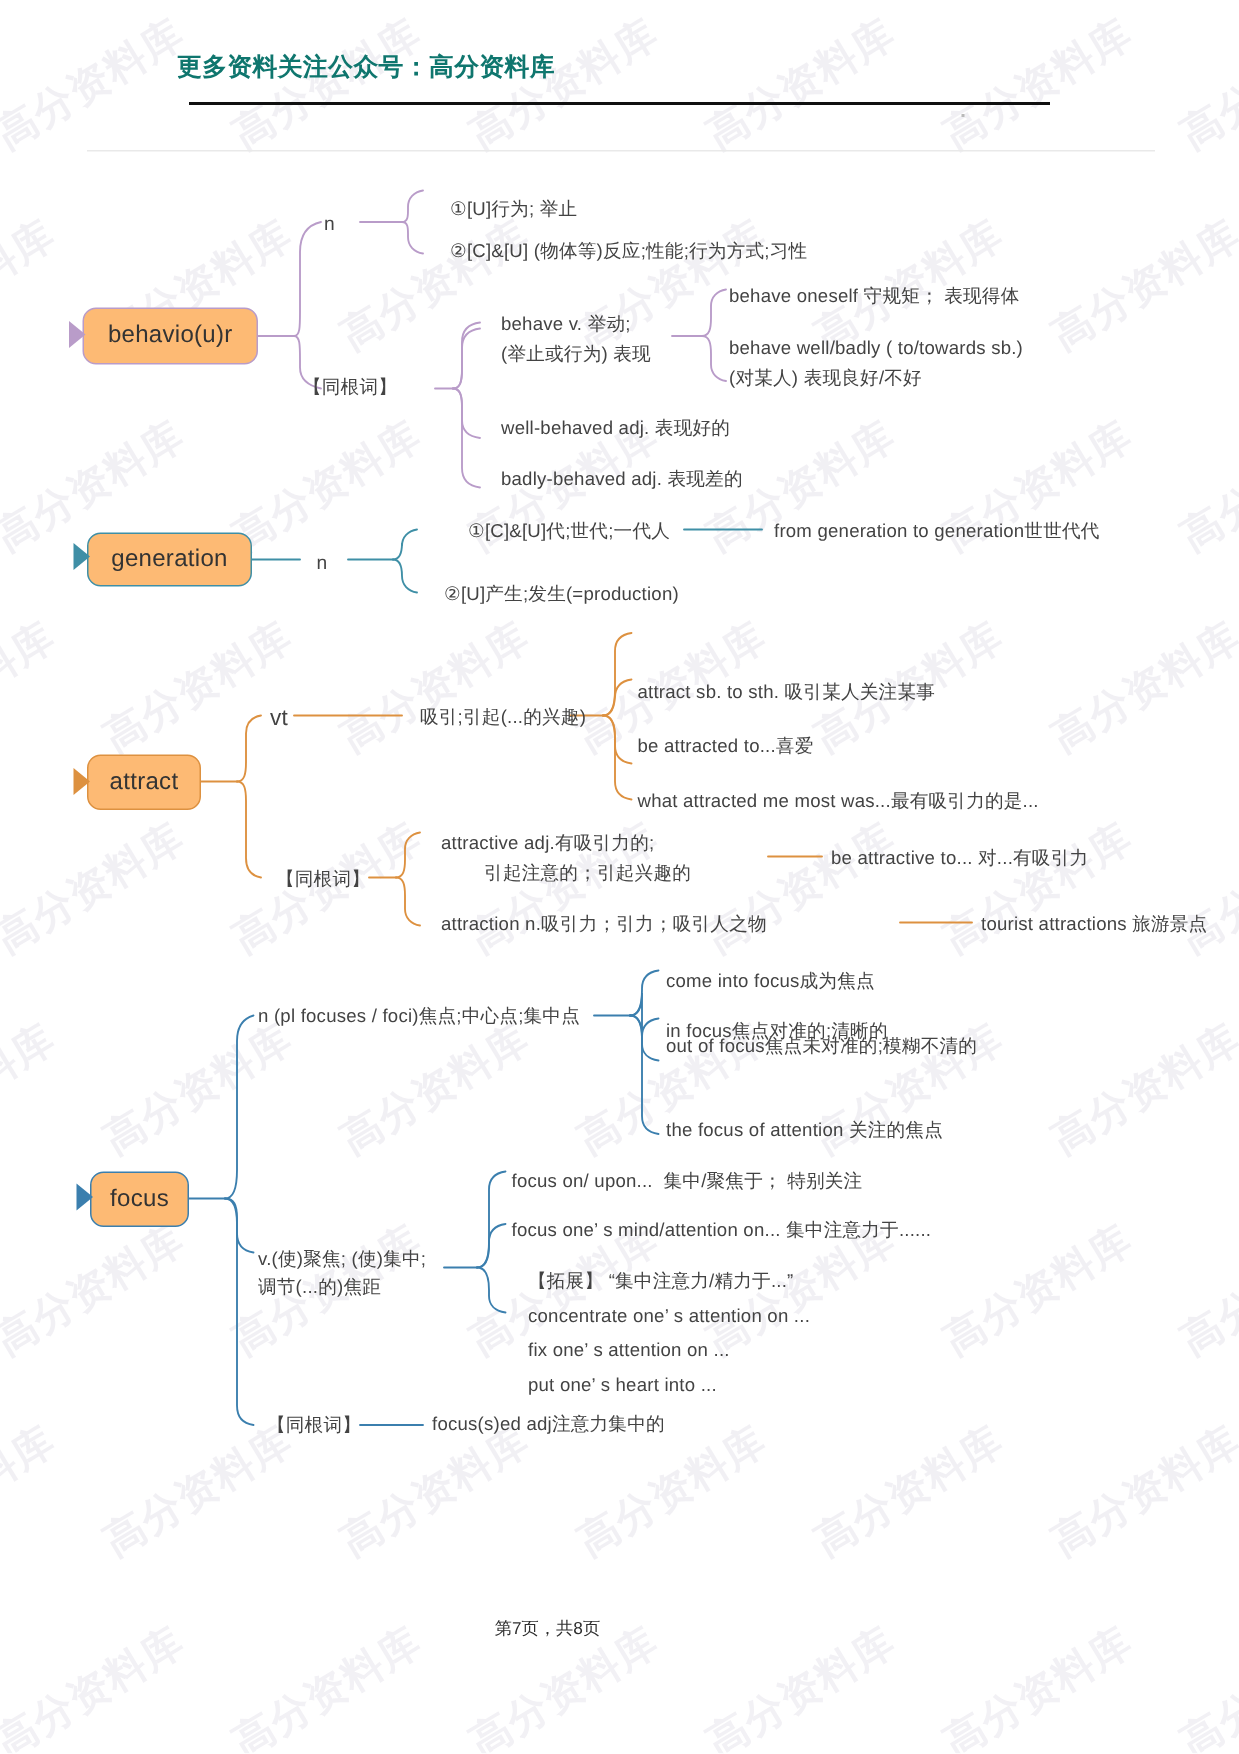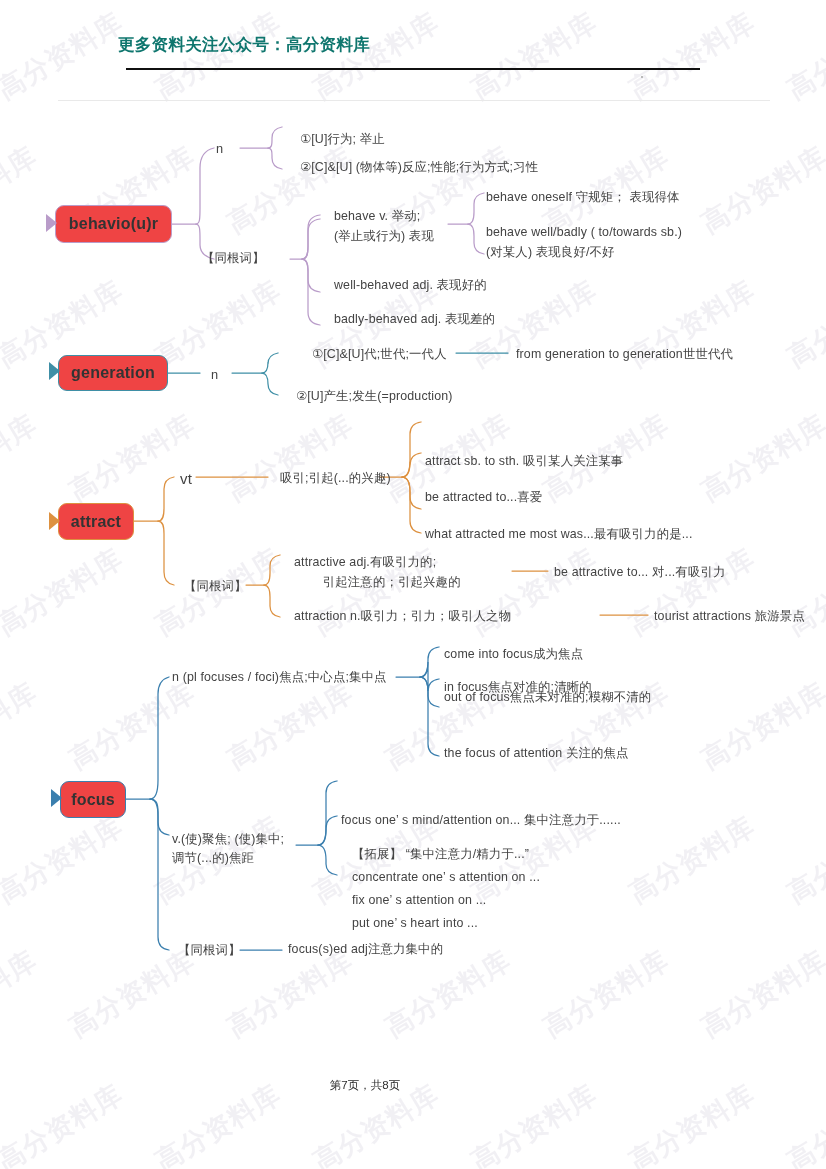--- a/index.html
+++ b/index.html
@@ -91,28 +91,27 @@
     left: 0; top: 0;
     z-index: 1;
   }
 
   
   .root-node {
     position: absolute;
     z-index: 3;
     box-sizing: border-box;
     border-radius: 9px;
-    background: #ef4444;
+    background: #fdba74;
     display: flex;
     align-items: center;
     justify-content: center;
     font-size: 16px;
     color: #333333;
     letter-spacing: 0.2px;
-    font-weight: bold;
   }
   .root-flag {
     position: absolute;
     z-index: 3;
     width: 0; height: 0;
   }
 
   
   .lbl {
     position: absolute;
@@ -336,20 +335,21 @@
   <div class="lbl" style="left:654px; top:608px;">tourist attractions 旅游景点</div>
 
   <div class="lbl" style="left:172px; top:669px;">n (pl focuses / foci)焦点;中心点;集中点</div>
   <div class="lbl" style="left:444px; top:646px;">come into focus成为焦点</div>
   <div class="lbl" style="left:444px; top:679px;">in focus焦点对准的;清晰的</div>
   <div class="lbl" style="left:444px; top:689px;">out of focus焦点未对准的;模糊不清的</div>
   <div class="lbl" style="left:444px; top:745px;">the focus of attention 关注的焦点</div>
 
   <div class="lbl" style="left:172px; top:830px; line-height:19px;">v.(使)聚焦; (使)集中;
 调节(...的)焦距</div>
+  <div class="lbl" style="left:341px; top:779px;">focus on/ upon...  集中/聚焦于； 特别关注</div>
   <div class="lbl" style="left:341px; top:812px;">focus one’ s mind/attention on... 集中注意力于......</div>
   <div class="lbl" style="left:340px; top:843px; line-height:23px;margin-left:12px;">【拓展】 “集中注意力/精力于...”
 concentrate one’ s attention on ...
 fix one’ s attention on ...
 put one’ s heart into ...</div>
 
   <div class="lbl" style="left:178px; top:942px;">【同根词】</div>
   <div class="lbl" style="left:288px; top:941px;">focus(s)ed adj注意力集中的</div>
 
   <div id="footer">第7页，共8页</div>

